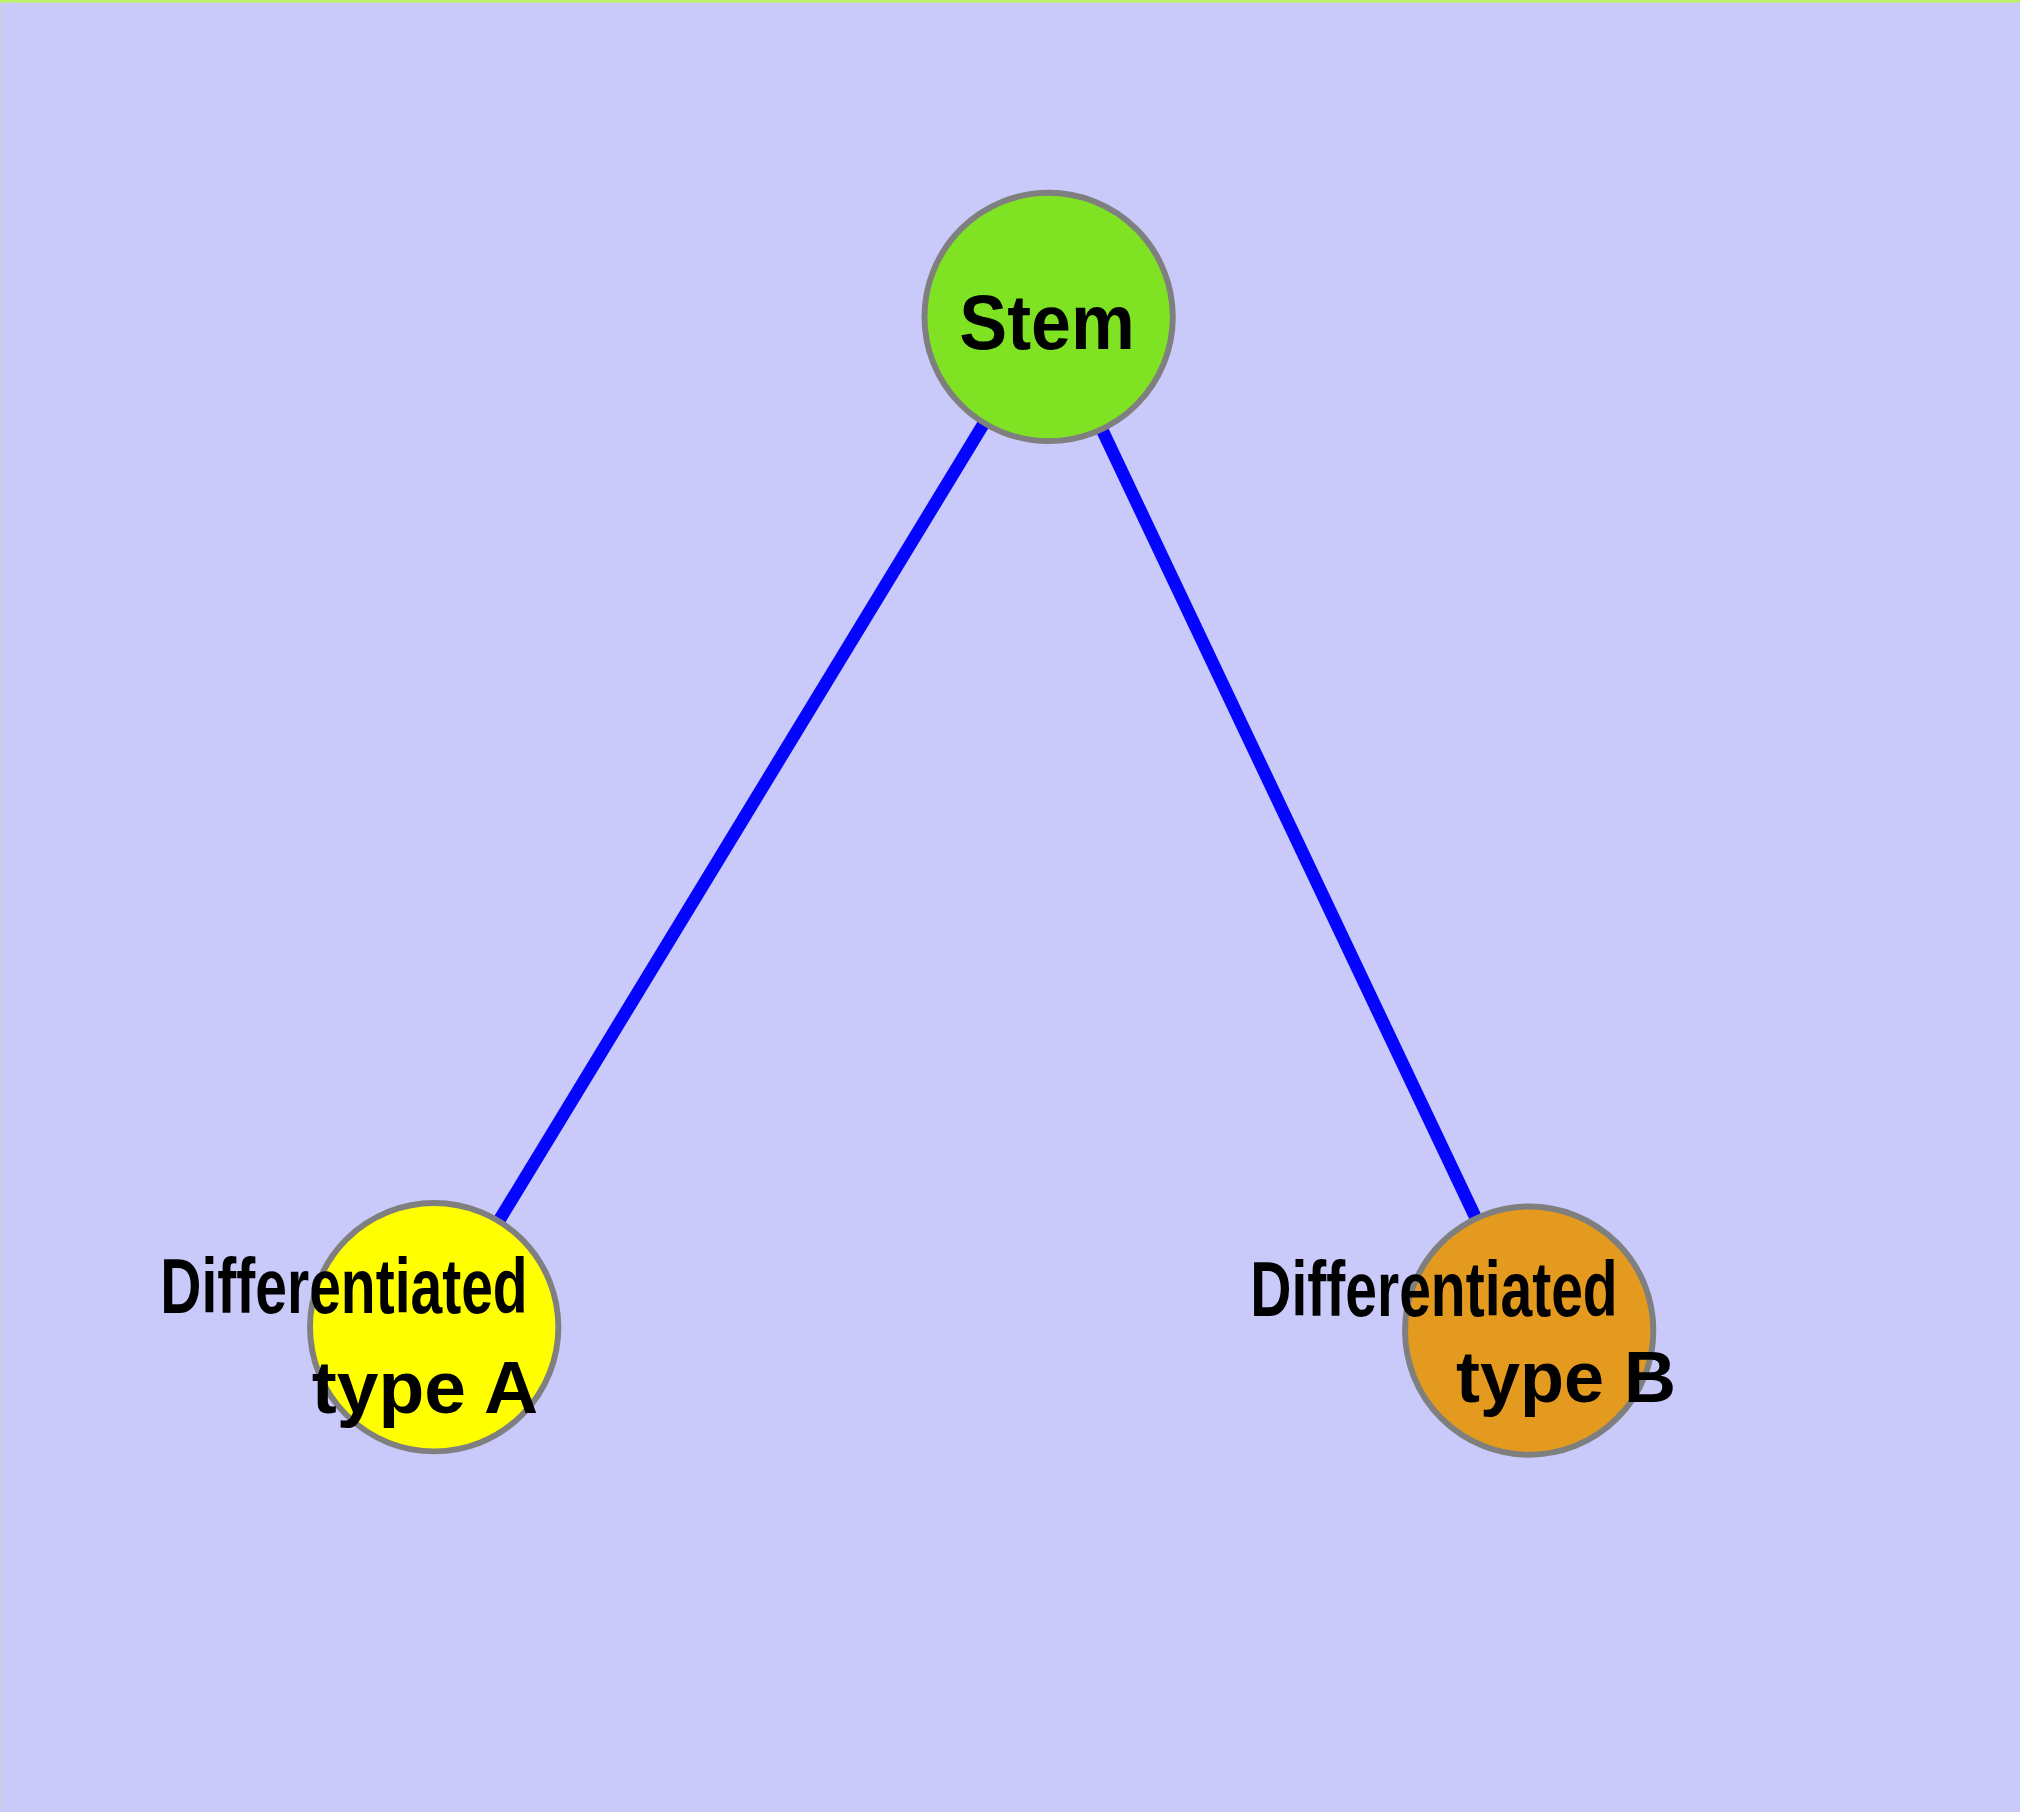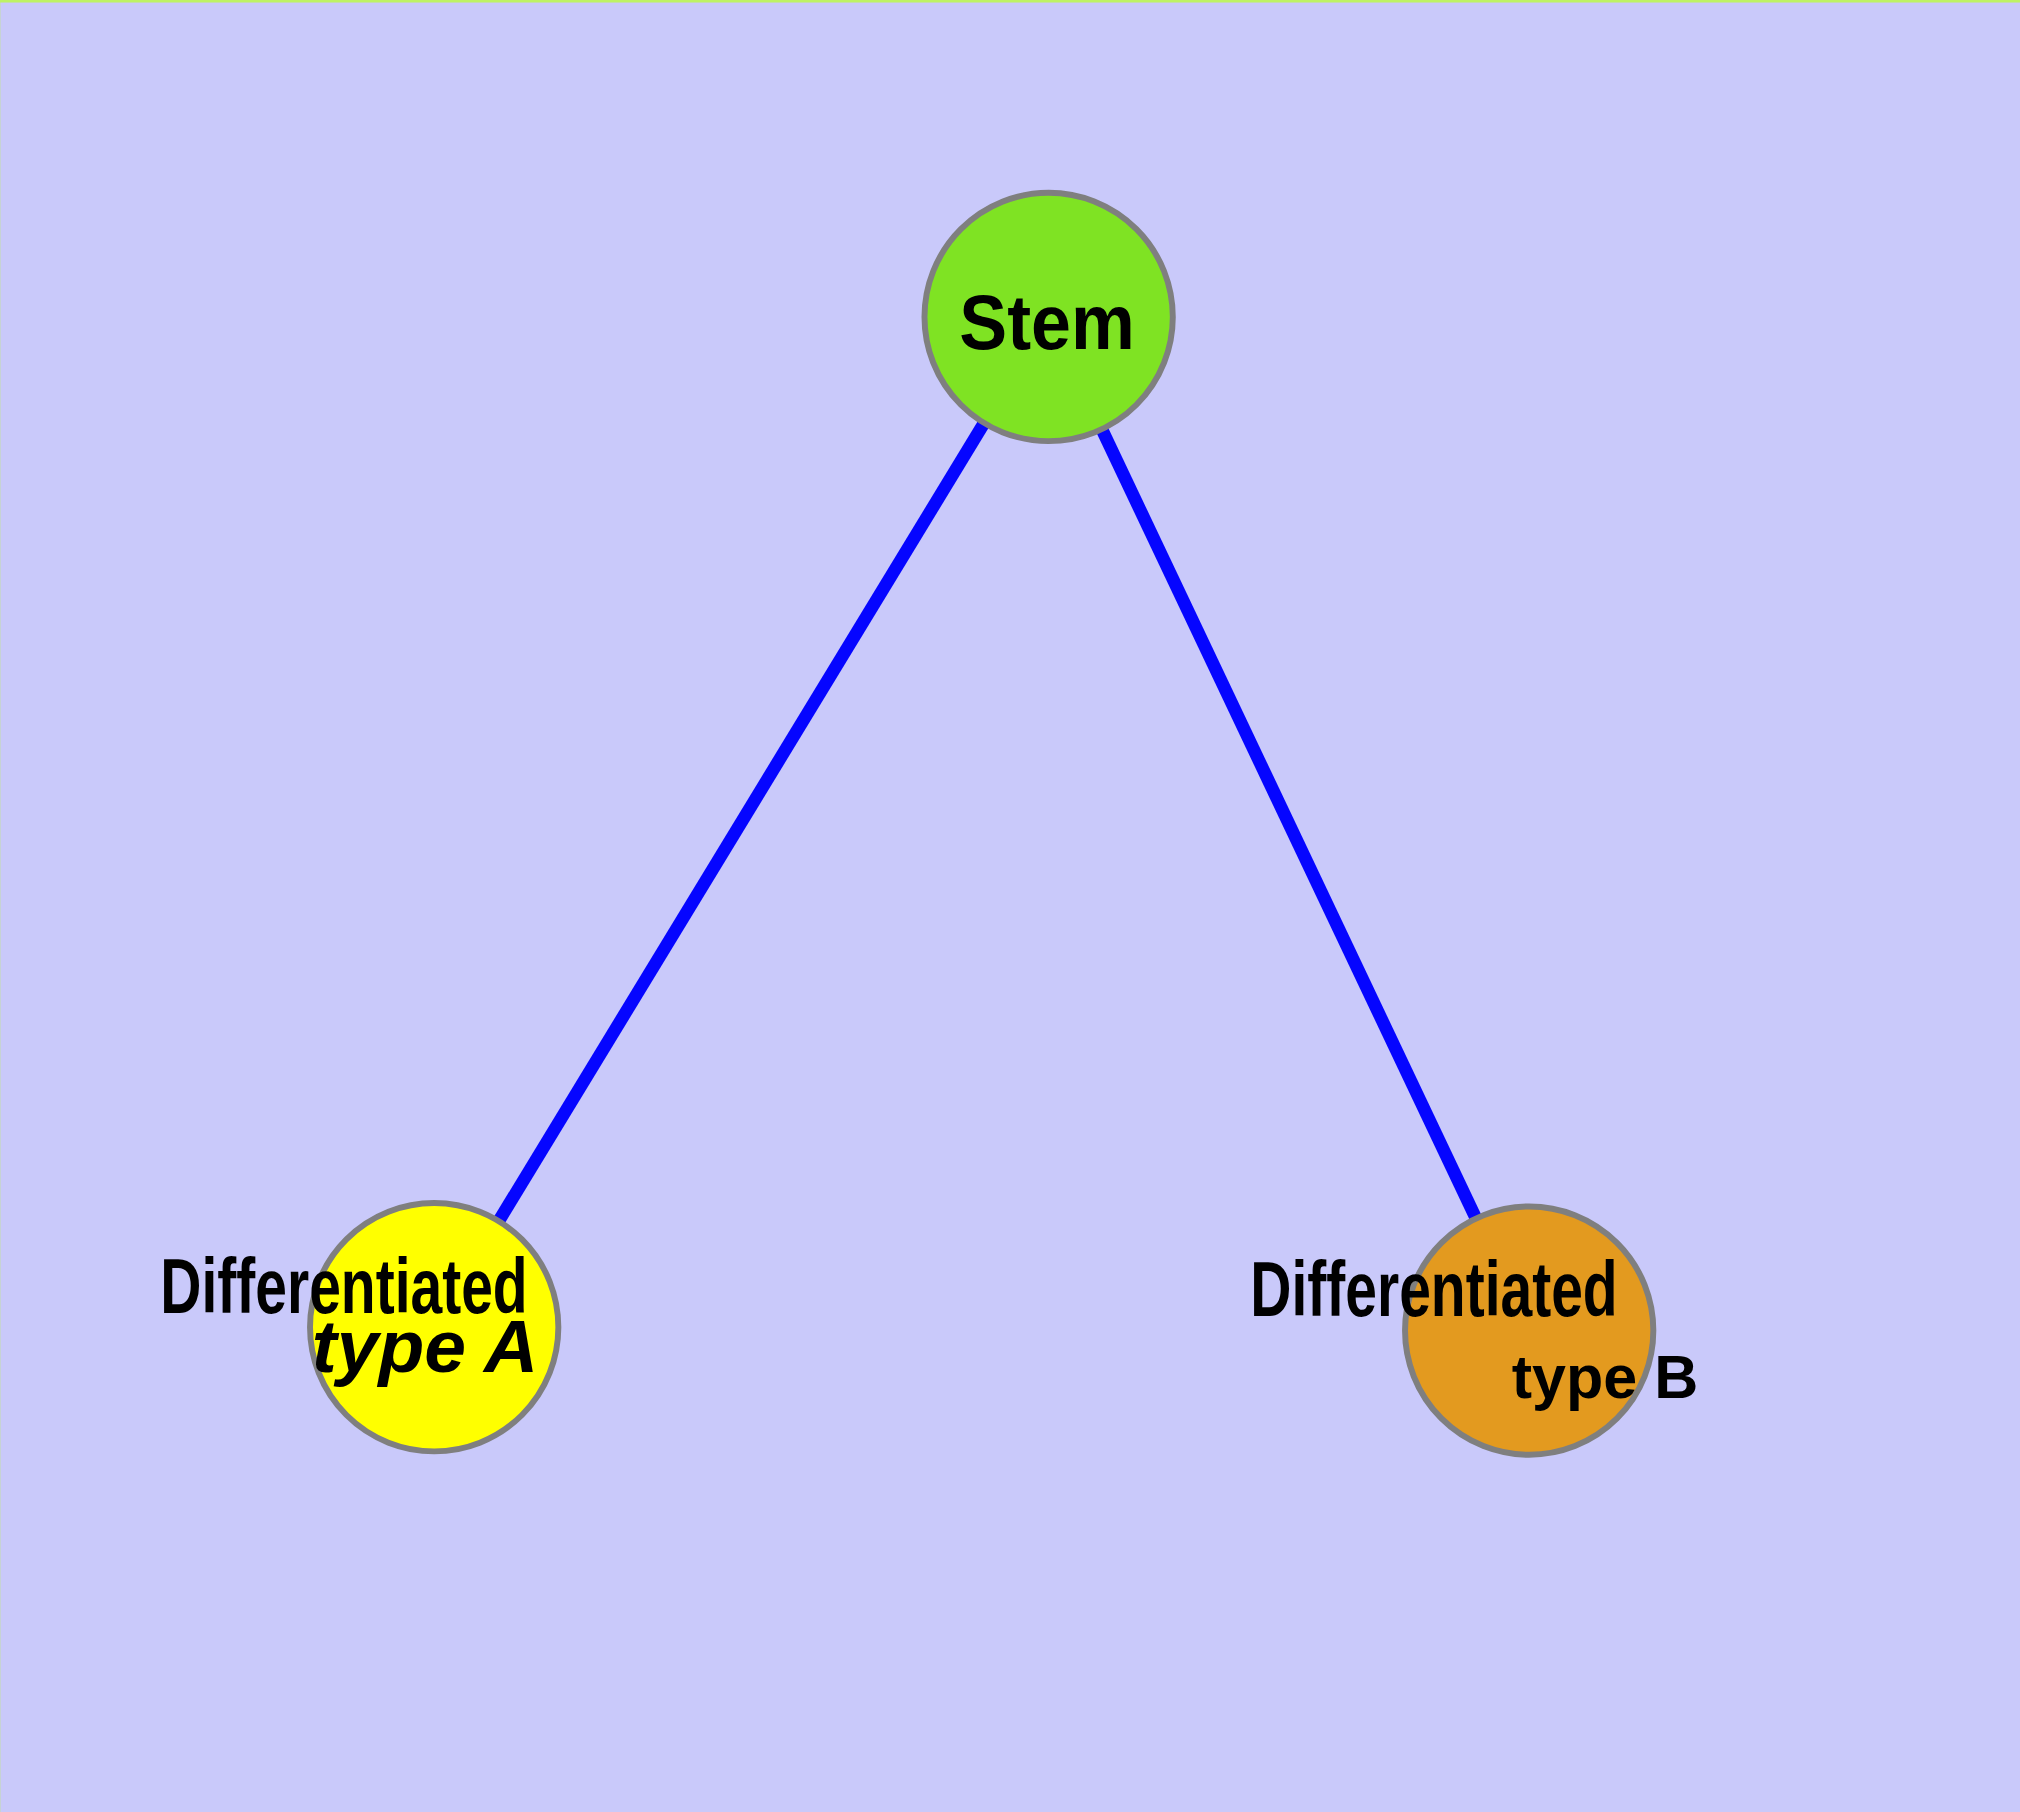--- a/index.html
+++ b/index.html
@@ -57,20 +57,20 @@
 
     <circle class="node-circle" cx="512" cy="1566" r="146.5" fill="#FFFF00"></circle>
 
     <circle class="node-circle" cx="1804" cy="1570" r="146.5" fill="#E39A1F"></circle>
   </svg>
 
   <div class="label" style="left:1047px; top:322px; font-size:78px; --sx:0.92;">Stem</div>
 
   <div class="label" style="left:344px; top:1286px; font-size:77px; --sx:0.74;">Differentiated</div>
 
-  <div class="label" style="left:425px; top:1346px; font-size:75px;font-style:italic;">type A</div>
+  <div class="label" style="left:425px; top:1387px; font-size:75px;">type A</div>
 
   <div class="label" style="left:1434px; top:1289px; font-size:77px; --sx:0.74;">Differentiated</div>
 
-  <div class="label" style="left:1605px; top:1377px; font-size:61px;">type B</div>
+  <div class="label" style="left:1566px; top:1377px; font-size:72px;">type B</div>
 
 </div>
 
 
 </body></html>

